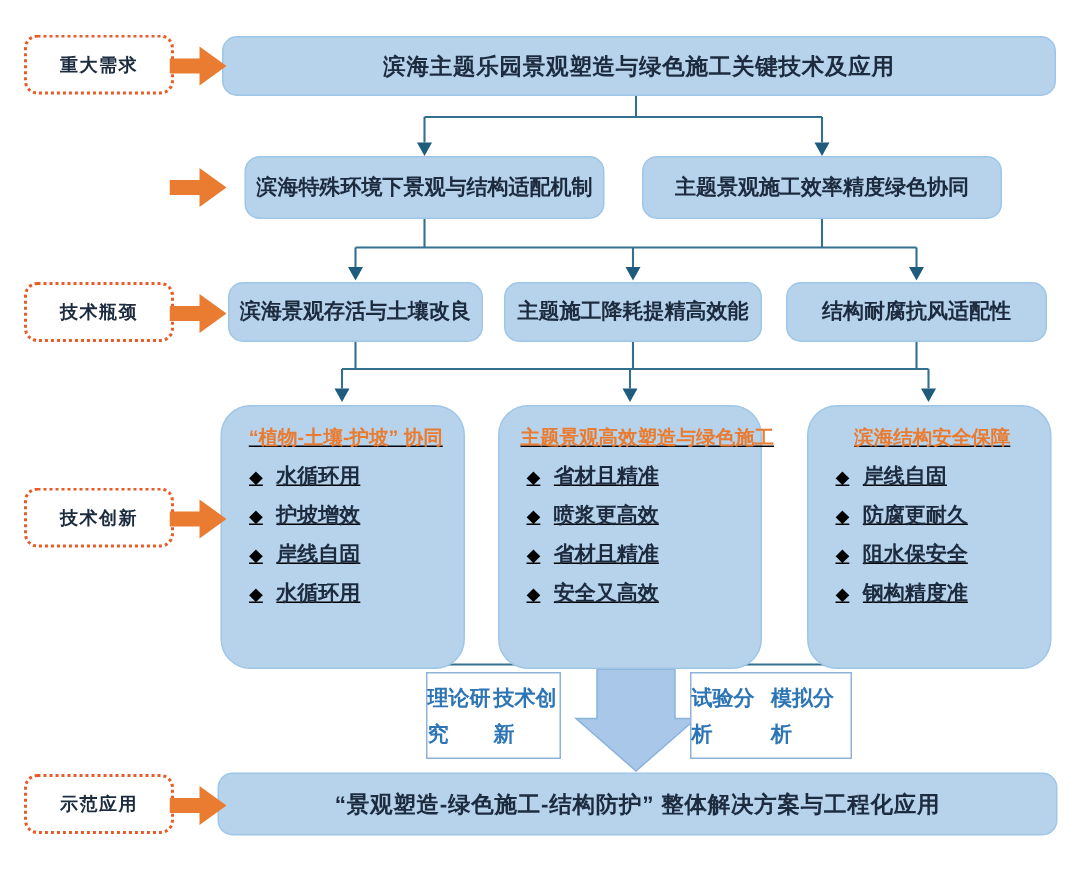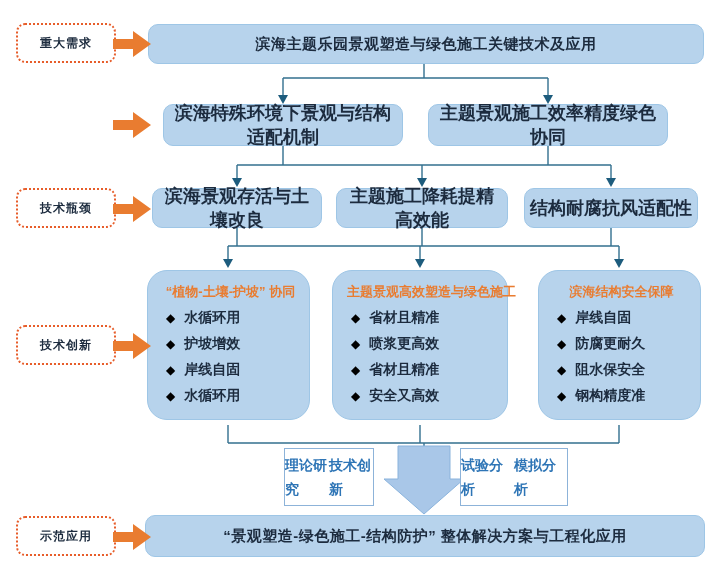--- a/index.html
+++ b/index.html
@@ -20,26 +20,26 @@
 
   
   .block-arrow{position:absolute;z-index:2;}
 
   
   .bluebox{position:absolute;box-sizing:border-box;background:var(--box-blue);
     border:1px solid var(--box-blue-border);border-radius:10px;
     display:flex;align-items:center;justify-content:center;text-align:center;
     font-weight:bold;color:var(--dark-text);z-index:1;padding:2px 5px;}
   .fs15{font-size:15px;letter-spacing:0.5px;}
-  .fs14{font-size:18px;}
+  .fs14{font-size:14px;}
 
   
-  .card{position:absolute;top:270px;height:150px;box-sizing:border-box;
+  .card{position:absolute;top:270px;height:176px;box-sizing:border-box;
     background:var(--box-blue);border:1px solid var(--box-blue-border);border-radius:20px;
-    z-index:1;padding:12px 10px 8px 14px;}
+    z-index:1;padding:12px 10px 8px 14px;text-decoration:underline;}
   .card-title{font-size:13px;font-weight:bold;color:var(--orange-text);
     text-align:center;margin-bottom:8px;white-space:nowrap;}
   .card-list{list-style:none;margin:0;padding:0 0 0 4px;}
   .card-list li{display:flex;align-items:center;gap:9px;
     font-size:14px;font-weight:bold;color:var(--dark-text);margin-top:8px;}
   .diamond{font-size:12px;color:#000;line-height:1;}
 
   
   .whitebox{position:absolute;top:448px;height:58px;box-sizing:border-box;background:#fff;
     border:1.5px solid var(--white-box-border);

